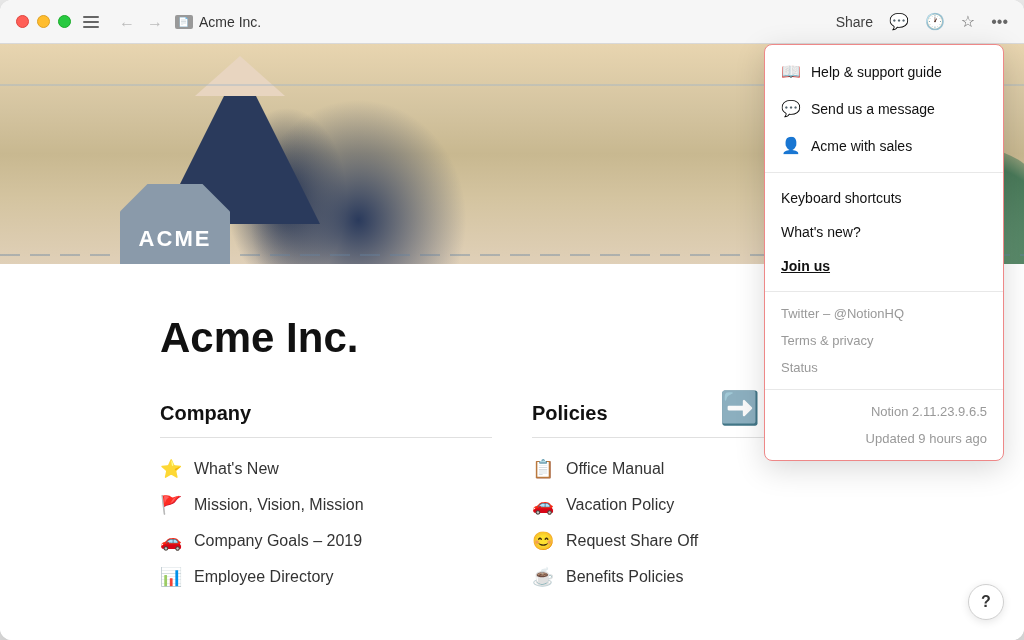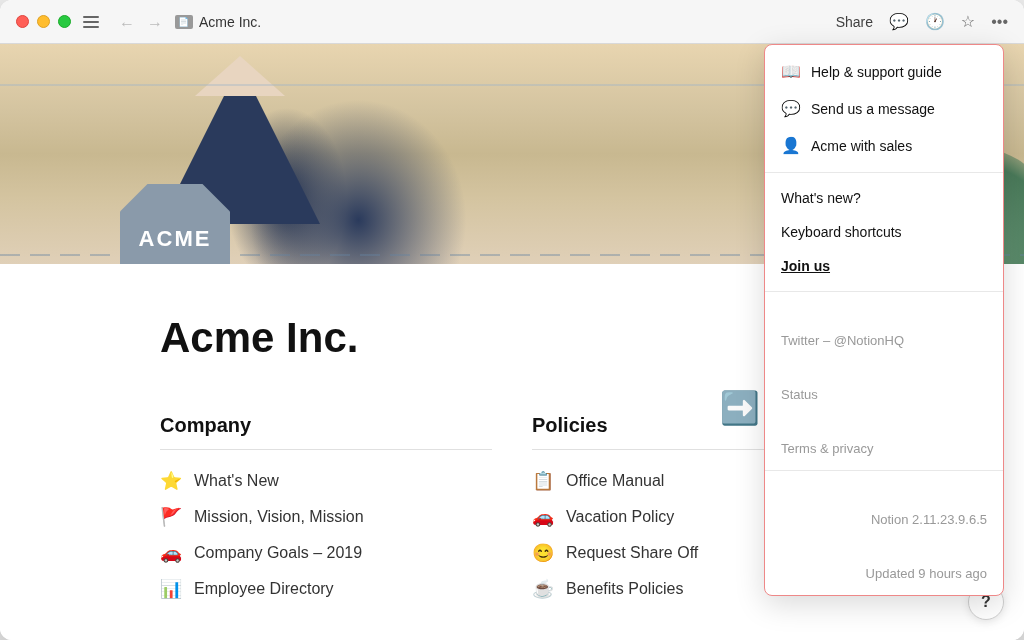--- a/index.html
+++ b/index.html
@@ -242,21 +242,20 @@
       gap: 40px;
     }
 
     .section-title {
       font-size: 20px;
       font-weight: 700;
       color: #111;
       margin-bottom: 20px;
       padding-bottom: 12px;
       border-bottom: 1px solid #e0e0e0;
-      margin-top: 12px;
     }
 
     .section-list {
       list-style: none;
       display: flex;
       flex-direction: column;
       gap: 14px;
     }
     .section-list li {
       display: flex;
@@ -331,21 +330,20 @@
     }
     .menu-item-plain.highlighted {
       font-weight: 600;
       text-decoration: underline;
     }
     .menu-item-muted {
       display: block;
       padding: 6px 16px;
       font-size: 13px;
       color: #999;
-      margin-top: 27px;
     }
 
     
     .arrow-indicator {
       position: absolute;
       left: 720px;
       top: 345px;
       font-size: 32px;
       color: #e05050;
       z-index: 5;
@@ -492,29 +490,29 @@
         <span class="menu-item-icon">💬</span>
         <span>Send us a message</span>
       </button>
       <button class="menu-item">
         <span class="menu-item-icon">👤</span>
         <span>Acme with sales</span>
       </button>
     </div>
 
     <div class="menu-section">
+      <button class="menu-item-plain">Keyboard shortcuts</button>
       <button class="menu-item-plain">What's new?</button>
-      <button class="menu-item-plain">Keyboard shortcuts</button>
       <button class="menu-item-plain highlighted">Join us</button>
     </div>
 
     <div class="menu-section">
       <span class="menu-item-muted">Twitter – @NotionHQ</span>
+      <span class="menu-item-muted">Terms &amp; privacy</span>
       <span class="menu-item-muted">Status</span>
-      <span class="menu-item-muted">Terms &amp; privacy</span>
     </div>
 
     <div class="menu-section">
       <span class="menu-item-muted">Notion 2.11.23.9.6.5</span>
       <span class="menu-item-muted">Updated 9 hours ago</span>
     </div>
 
   </div>
 
 </div>

